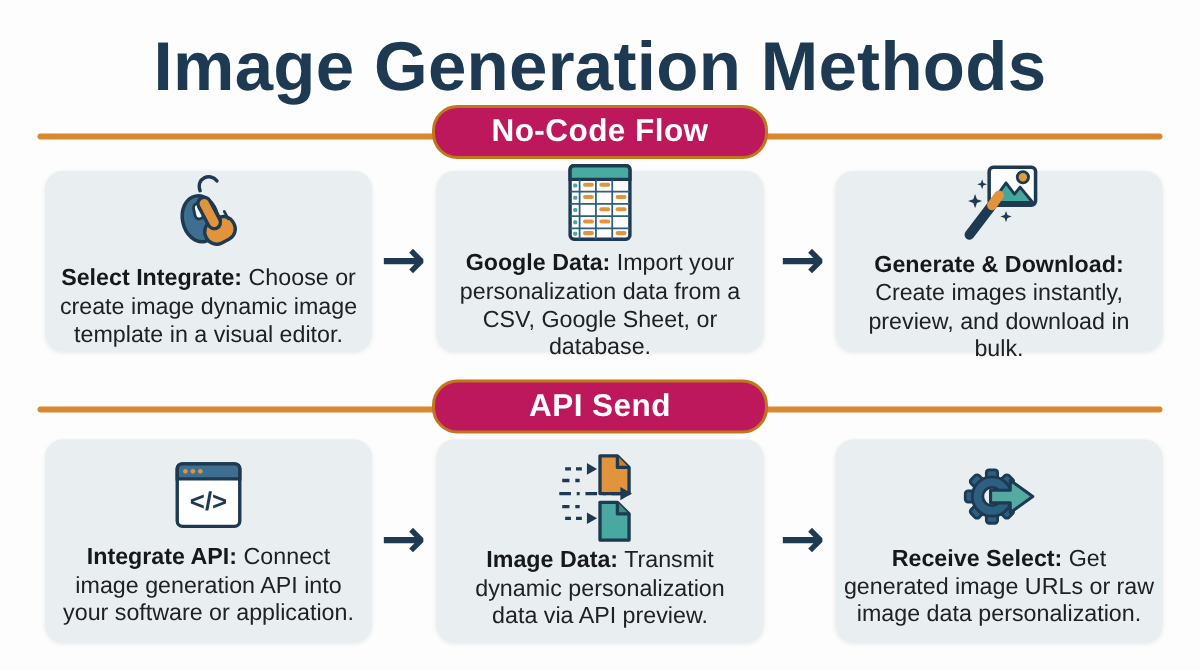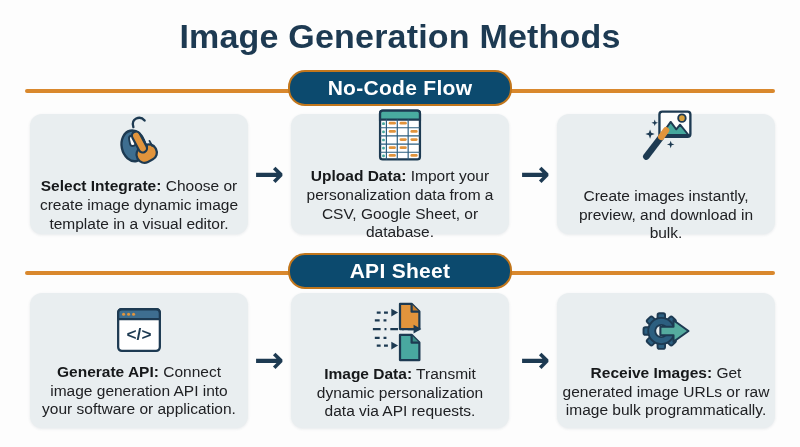--- a/index.html
+++ b/index.html
@@ -11,39 +11,39 @@
     background: #fdfdfd;
     overflow: hidden;
     font-family: "Liberation Sans", sans-serif;
   }
   .title {
     position: absolute;
     top: 17px;
     left: 0;
     width: 100%;
     text-align: center;
-    font-size: 34px;
+    font-size: 46px;
     font-weight: bold;
     letter-spacing: 0.2px;
     color: #1d3a52;
   }
   .flow-line {
     position: absolute;
     left: 25px;
     right: 25px;
     height: 3.5px;
     border-radius: 2px;
     background: #d9882d;
   }
   .flow-pill {
     position: absolute;
     left: 288px;
     width: 224px;
     height: 36px;
-    background: #0c4a6e;
+    background: #be185d;
     border: 2px solid #c1761c;
     border-radius: 17px;
     display: flex;
     align-items: center;
     justify-content: center;
     color: #ffffff;
     font-size: 21px;
     font-weight: bold;
     letter-spacing: 0.3px;
   }
@@ -126,59 +126,59 @@
         <rect x="19.5" y="26.5" width="8" height="3" rx="1.5"></rect>
           <rect x="43.5" y="26.5" width="8" height="3" rx="1.5"></rect>
         <rect x="31.5" y="35.5" width="8" height="3" rx="1.5"></rect>
           <rect x="43.5" y="35.5" width="8" height="3" rx="1.5"></rect>
         <rect x="19.5" y="44.5" width="8" height="3" rx="1.5"></rect>
           <rect x="31.5" y="44.5" width="8" height="3" rx="1.5"></rect>
         <rect x="19.5" y="53" width="8" height="3" rx="1.5"></rect>
           <rect x="43.5" y="53" width="8" height="3" rx="1.5"></rect>
       </g>
     </svg>
-    <p class="ctext"><b>Upload Data:</b><span> Import your
+    <p class="ctext"><b>Google Data:</b><span> Import your
 personalization data from a
 CSV, Google Sheet, or database.</span></p>
   </div>
 
   <div class="card" style="left:557px;top:114px;height:120px">
     <svg class="icn" width="66" height="60" viewBox="0 0 64 64">
       <rect x="25" y="7" width="33" height="27" rx="3" fill="#fcfdfd" stroke="#1d3a52" stroke-width="2.5"></rect>
       <circle cx="49" cy="14" r="4" fill="#d9a13c" stroke="#1d3a52" stroke-width="2"></circle>
       <path d="M27 32 L37 18 L43 26 L47 21 L56 32 Z" fill="#45a79c" stroke="#1d3a52" stroke-width="2" stroke-linejoin="round"></path>
       <path d="M11 55 L27 34" stroke="#1d3a52" stroke-width="7" stroke-linecap="round"></path>
       <path d="M27 34 L32 27" stroke="#e1943c" stroke-width="7" stroke-linecap="round"></path>
       <g fill="#1d3a52">
         <path transform="translate(15 31)" d="M0 -5 L1.3 -1.3 L5 0 L1.3 1.3 L0 5 L-1.3 1.3 L-5 0 L-1.3 -1.3 Z"></path>
         <path transform="translate(20 19) scale(0.7)" d="M0 -5 L1.3 -1.3 L5 0 L1.3 1.3 L0 5 L-1.3 1.3 L-5 0 L-1.3 -1.3 Z"></path>
         <path transform="translate(37 42) scale(0.8)" d="M0 -5 L1.3 -1.3 L5 0 L1.3 1.3 L0 5 L-1.3 1.3 L-5 0 L-1.3 -1.3 Z"></path>
       </g>
     </svg>
-    <p class="ctext"><span>
+    <p class="ctext"><b>Generate &amp; Download:</b><span>
 Create images instantly,
 preview, and download in bulk.</span></p>
   </div>
 
   <div class="arrow" style="left:249px;top:153px">→</div>
   <div class="arrow" style="left:515px;top:153px">→</div>
 
   <div class="flow-line" style="top:271px"></div>
-  <div class="flow-pill" style="top:253px">API Sheet</div>
+  <div class="flow-pill" style="top:253px">API Send</div>
 
   <div class="card" style="left:30px;top:293px;height:135px">
     <svg class="icn" width="62" height="58" viewBox="0 0 64 64">
       <rect x="9" y="8" width="46" height="46" rx="4" fill="#ffffff" stroke="#1d3a52" stroke-width="2.5"></rect>
       <path d="M13 8 h38 q4 0 4 4 v7 h-46 v-7 q0 -4 4 -4 z" fill="#3e6e90" stroke="#1d3a52" stroke-width="2.5"></path>
       <circle cx="15" cy="13.5" r="1.7" fill="#e1943c"></circle>
       <circle cx="20.5" cy="13.5" r="1.7" fill="#e1943c"></circle>
       <circle cx="26" cy="13.5" r="1.7" fill="#e1943c"></circle>
       <text x="32" y="42" text-anchor="middle" font-family="Liberation Sans, sans-serif" font-size="19" font-weight="bold" fill="#1d3a52">&lt;/&gt;</text>
     </svg>
-    <p class="ctext"><b>Generate API:</b><span> Connect
+    <p class="ctext"><b>Integrate API:</b><span> Connect
 image generation API into
 your software or application.</span></p>
   </div>
 
   <div class="card" style="left:291px;top:293px;height:135px">
     <svg class="icn" width="66" height="62" viewBox="0 0 64 64">
       <g transform="translate(32 4)">
         <path d="M0 0 h12 l8 8 v18 h-20 z" fill="#e1943c" stroke="#1d3a52" stroke-width="2.3" stroke-linejoin="round"></path>
         <path d="M12 0 v8 h8" fill="#c97f2e" stroke="#1d3a52" stroke-width="2.3" stroke-linejoin="round"></path>
       </g>
@@ -194,40 +194,40 @@
         <line x1="8" y1="47" x2="23" y2="47" stroke-dasharray="4 3.5"></line>
       </g>
       <g fill="#1d3a52">
         <path d="M23 9 L30 13 L23 17 Z"></path>
         <path d="M46 25.5 L54 30 L46 34.5 Z"></path>
         <path d="M23 43 L30 47 L23 51 Z"></path>
       </g>
     </svg>
     <p class="ctext"><b>Image Data:</b><span> Transmit
 dynamic personalization
-data via API requests.</span></p>
+data via API preview.</span></p>
   </div>
 
   <div class="card" style="left:557px;top:293px;height:135px">
     <svg class="icn" width="68" height="60" viewBox="0 0 64 64">
       <g fill="#2c5f80" stroke="#1d3a52" stroke-width="2">
         <rect x="23" y="13" width="8" height="9" rx="2"></rect>
         <rect x="23" y="13" width="8" height="9" rx="2" transform="rotate(45 27 32)"></rect>
         <rect x="23" y="13" width="8" height="9" rx="2" transform="rotate(90 27 32)"></rect>
         <rect x="23" y="13" width="8" height="9" rx="2" transform="rotate(135 27 32)"></rect>
         <rect x="23" y="13" width="8" height="9" rx="2" transform="rotate(180 27 32)"></rect>
         <rect x="23" y="13" width="8" height="9" rx="2" transform="rotate(225 27 32)"></rect>
         <rect x="23" y="13" width="8" height="9" rx="2" transform="rotate(270 27 32)"></rect>
         <rect x="23" y="13" width="8" height="9" rx="2" transform="rotate(315 27 32)"></rect>
       </g>
       <circle cx="27" cy="32" r="14" fill="#2c5f80" stroke="#1d3a52" stroke-width="2"></circle>
       <circle cx="27" cy="32" r="6.5" fill="#e9eef0" stroke="#1d3a52" stroke-width="2"></circle>
       <path d="M26 27.5 h14 v-7 l16 11.5 l-16 11.5 v-7 h-14 z" fill="#55ab9f" stroke="#1d3a52" stroke-width="2.2" stroke-linejoin="round"></path>
     </svg>
-    <p class="ctext"><b>Receive Images:</b><span> Get
+    <p class="ctext"><b>Receive Select:</b><span> Get
 generated image URLs or raw
-image bulk programmatically.</span></p>
+image data personalization.</span></p>
   </div>
 
   <div class="arrow" style="left:249px;top:339px">→</div>
   <div class="arrow" style="left:515px;top:339px">→</div>
 
 </div>
 
 </body></html>

